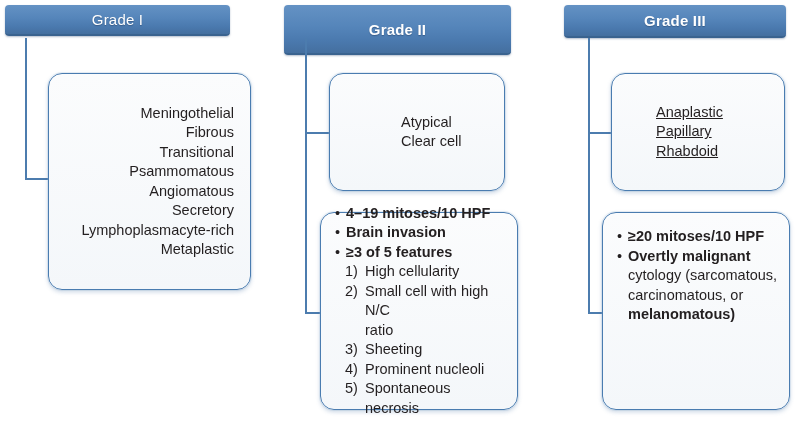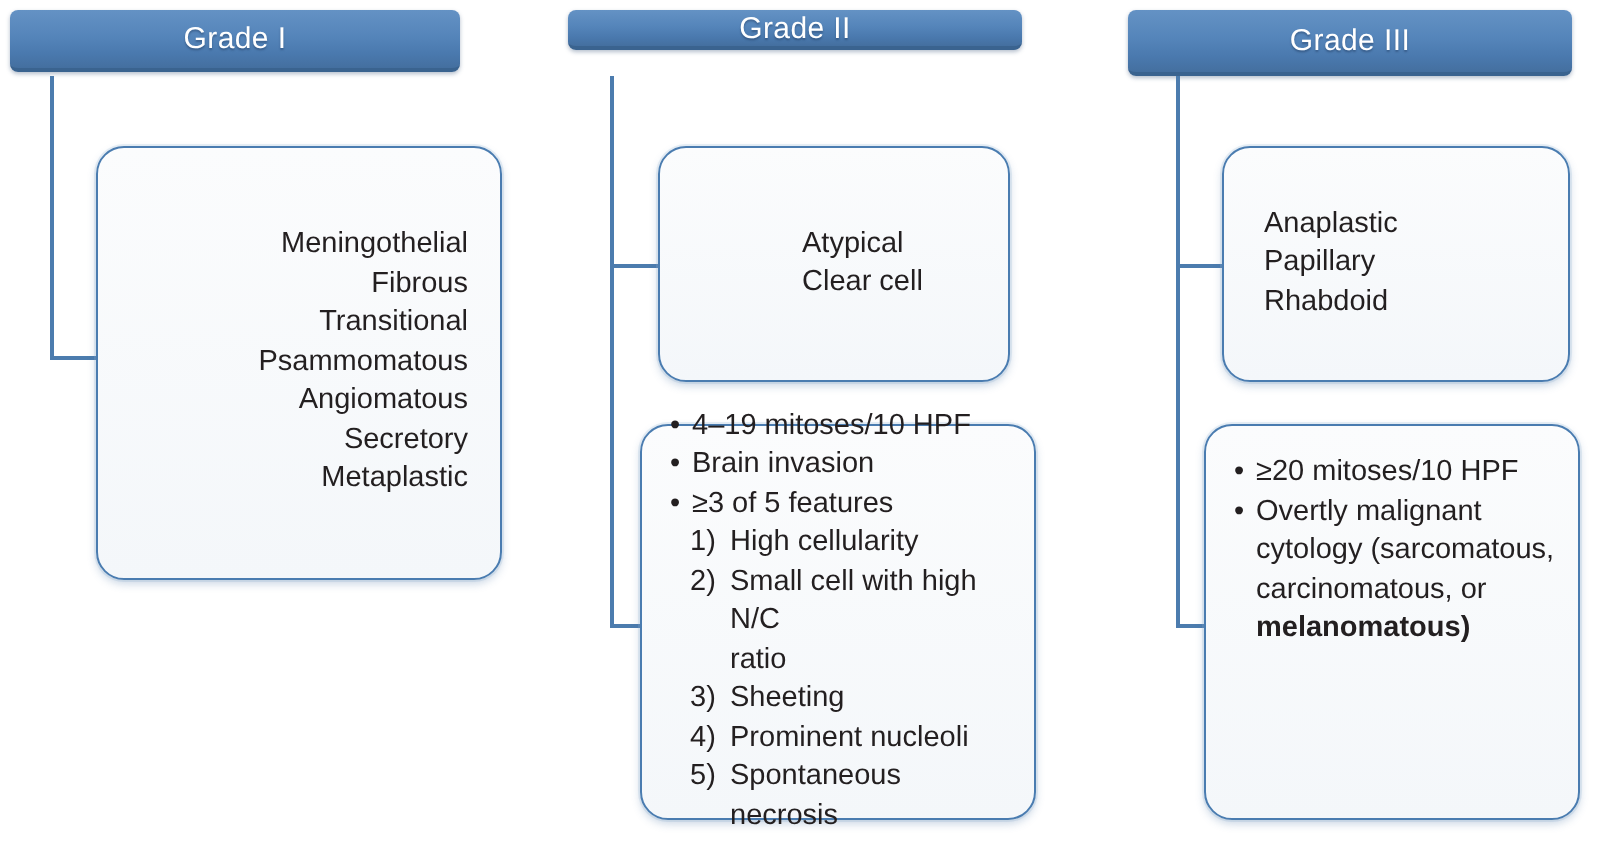--- a/index.html
+++ b/index.html
@@ -65,21 +65,21 @@
   .criteria .bullet-item {
     display: flex;
     align-items: flex-start;
     margin: 0;
   }
   .criteria .bullet-mark {
     flex: 0 0 auto;
     width: 11px;
     text-align: left;
   }
-  .criteria .bullet-text { flex: 1 1 auto; }
+  .criteria .bullet-text { flex: 1 1 auto; font-weight: bold; }
 
   .criteria .num-item {
     display: flex;
     align-items: flex-start;
     padding-left: 10px;
   }
   .criteria .num-mark {
     flex: 0 0 auto;
     width: 20px;
   }
@@ -108,25 +108,26 @@
   <div class="conn conn-h" style="left:25px; top:178px; width:24px;"></div>
 
   <div class="content-box" style="left:48px; top:73px; width:203px; height:217px;text-align:right;">
     <div class="box-inner plain-list">
       <div class="line">Meningothelial</div>
       <div class="line">Fibrous</div>
       <div class="line">Transitional</div>
       <div class="line">Psammomatous</div>
       <div class="line">Angiomatous</div>
       <div class="line">Secretory</div>
+      <div class="line">Lymphoplasmacyte-rich</div>
       <div class="line">Metaplastic</div>
     </div>
   </div>
 
-  <div class="grade-header" style="left:284px; top:5px; width:227px; height:20px;">
+  <div class="grade-header" style="left:284px; top:5px; width:227px; height:50px;font-weight:bold;">
     <span>Grade II</span>
   </div>
 
   <div class="conn conn-v" style="left:305px; top:38px; height:276px;"></div>
   <div class="conn conn-h" style="left:305px; top:132px; width:25px;"></div>
   <div class="conn conn-h" style="left:305px; top:312px; width:16px;"></div>
 
   <div class="content-box" style="left:329px; top:73px; width:176px; height:118px;padding-left:19px;">
     <div class="box-inner plain-list" style="padding-left:52px;">
       <div class="line">Atypical</div>
@@ -165,30 +166,30 @@
         <span class="num-mark">4)</span>
         <span class="num-text">Prominent nucleoli</span>
       </div>
       <div class="num-item">
         <span class="num-mark">5)</span>
         <span class="num-text">Spontaneous necrosis</span>
       </div>
     </div>
   </div>
 
-  <div class="grade-header" style="left:564px; top:5px; width:222px; height:33px;">
+  <div class="grade-header" style="left:564px; top:5px; width:222px; height:33px;font-weight:bold;">
     <span>Grade III</span>
   </div>
 
   <div class="conn conn-v" style="left:588px; top:38px; height:276px;"></div>
   <div class="conn conn-h" style="left:588px; top:132px; width:24px;"></div>
   <div class="conn conn-h" style="left:588px; top:312px; width:15px;"></div>
 
   <div class="content-box" style="left:611px; top:73px; width:174px; height:118px;">
-    <div class="box-inner plain-list" style="padding-left:20px;">
+    <div class="box-inner plain-list" style="padding-left:44px;text-decoration:underline;">
       <div class="line">Anaplastic</div>
       <div class="line">Papillary</div>
       <div class="line">Rhabdoid</div>
     </div>
   </div>
 
   <div class="content-box" style="left:602px; top:212px; width:188px; height:198px; justify-content:flex-start;">
     <div class="box-inner criteria" style="padding-top:14px;">
       <div class="bullet-item">
         <span class="bullet-mark">•</span>

